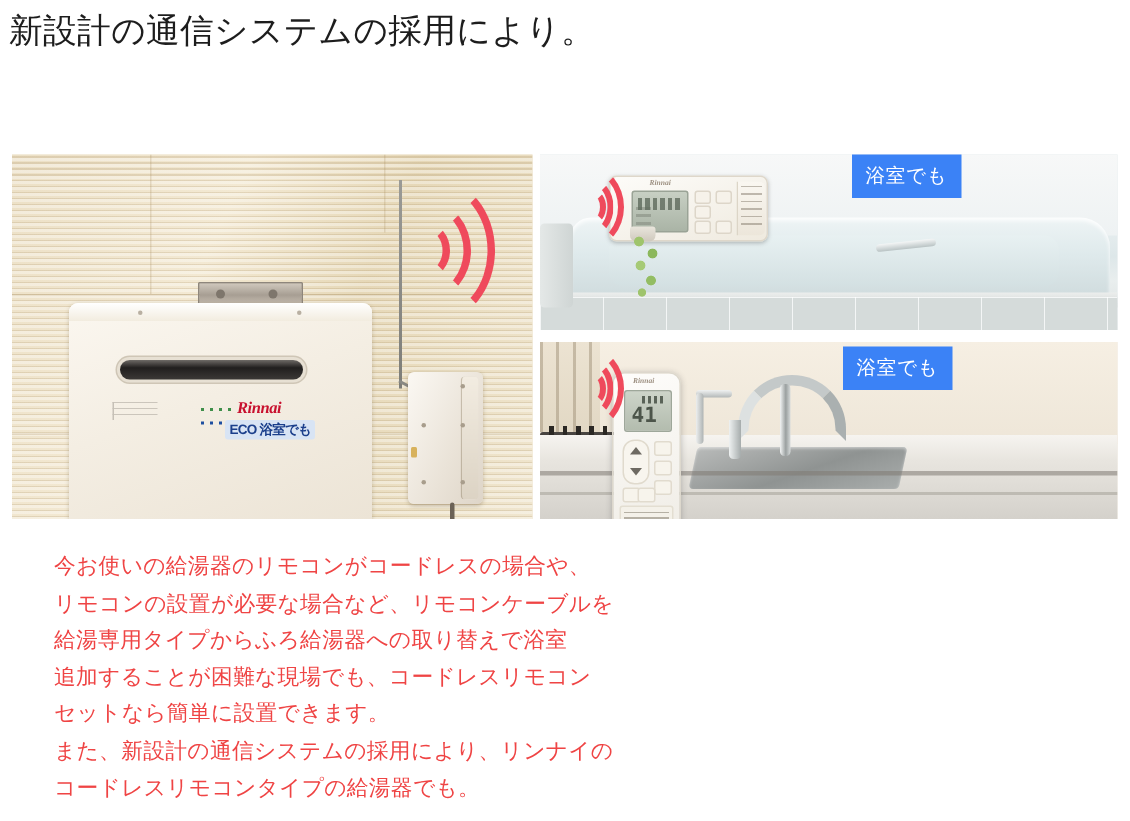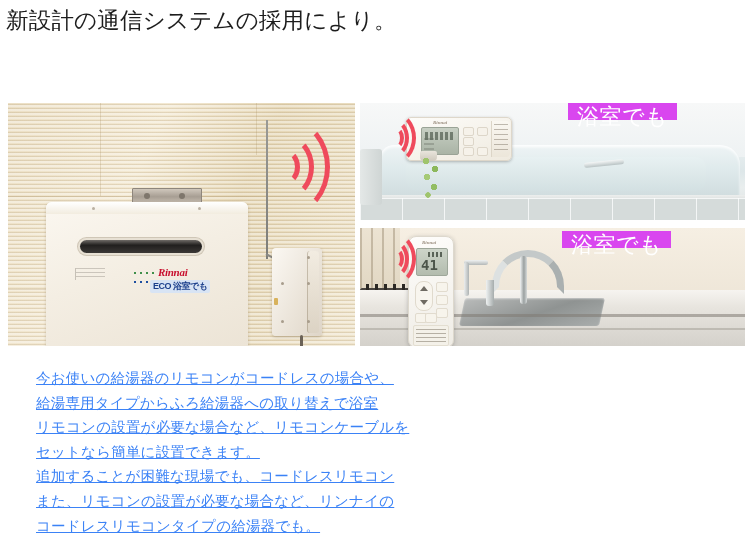--- a/index.html
+++ b/index.html
@@ -480,21 +480,21 @@
   .kit-rail {
     position: absolute; left: 0px; top: 0px; width: 40px; height: 60px;
     background:
       repeating-linear-gradient(to right, rgba(160,145,120,0.5) 0 2px, transparent 2px 11px),
       linear-gradient(#ece3d2, #e2d8c4);
   }
 
   
   .rc-kit {
     position: absolute;
-    left: 48px; top: 8px;
+    left: 48px; top: 20px;
     width: 44px; height: 110px;
     background: linear-gradient(160deg, #fefdfb, #efece5);
     border-radius: 8px;
     border: 1px solid #ddd8cd;
     box-shadow: 0 1px 4px rgba(60,60,60,0.3);
   }
   .rc-kit .rc-brand {
     position: absolute; left: 13px; top: 3px;
     font-size: 5px; font-weight: bold; font-style: italic;
     color: #9c8f80; font-family: "Liberation Serif", serif;
@@ -554,44 +554,43 @@
     border-bottom-color: transparent;
     box-sizing: border-box;
   }
   .waves-kit .w1 { left: 20px; top: 18px; width: 16px; height: 22px; }
   .waves-kit .w2 { left: 11px; top: 10px; width: 30px; height: 38px; }
   .waves-kit .w3 { left: 2px;  top: 2px;  width: 46px; height: 54px; }
 
   
   .tag {
     position: absolute;
-    background: #d946ef;
+    background: #3b82f6;
     color: #ffffff;
-    font-size: 22px;
+    font-size: 13px;
     line-height: 27px;
-    height: 17px;
+    height: 29px;
     padding: 0 9px;
     letter-spacing: 0.5px;
     white-space: nowrap;
     font-weight: normal;
   }
   .tag-bath { left: 568px; top: 103px; }
   .tag-kitchen { left: 562px; top: 231px; }
 
   
   .body-copy {
     position: absolute;
     left: 36px;
     top: 366px;
     width: 700px;
     font-size: 14.5px;
     line-height: 24.6px;
-    color: #3b82f6;
+    color: #ef4444;
     letter-spacing: 0.2px;
-    text-decoration: underline;
   }
   .body-copy .ln { display: block; white-space: nowrap; }
 </style>
 </head>
 <body>
 
 <div class="headline">
   <span class="ln">新設計の通信システムの採用により。</span>
 </div>
 
@@ -711,19 +710,19 @@
       <div class="w w3"></div>
     </div>
   </div>
 </div>
 
 <div class="tag tag-bath">浴室でも</div>
 <div class="tag tag-kitchen">浴室でも</div>
 
 <div class="body-copy">
   <span class="ln">今お使いの給湯器のリモコンがコードレスの場合や、</span>
+  <span class="ln">リモコンの設置が必要な場合など、リモコンケーブルを</span>
   <span class="ln">給湯専用タイプからふろ給湯器への取り替えで浴室</span>
-  <span class="ln">リモコンの設置が必要な場合など、リモコンケーブルを</span>
+  <span class="ln">追加することが困難な現場でも、コードレスリモコン</span>
   <span class="ln">セットなら簡単に設置できます。</span>
-  <span class="ln">追加することが困難な現場でも、コードレスリモコン</span>
-  <span class="ln">また、リモコンの設置が必要な場合など、リンナイの</span>
+  <span class="ln">また、新設計の通信システムの採用により、リンナイの</span>
   <span class="ln">コードレスリモコンタイプの給湯器でも。</span>
 </div>
 
 </body></html>

